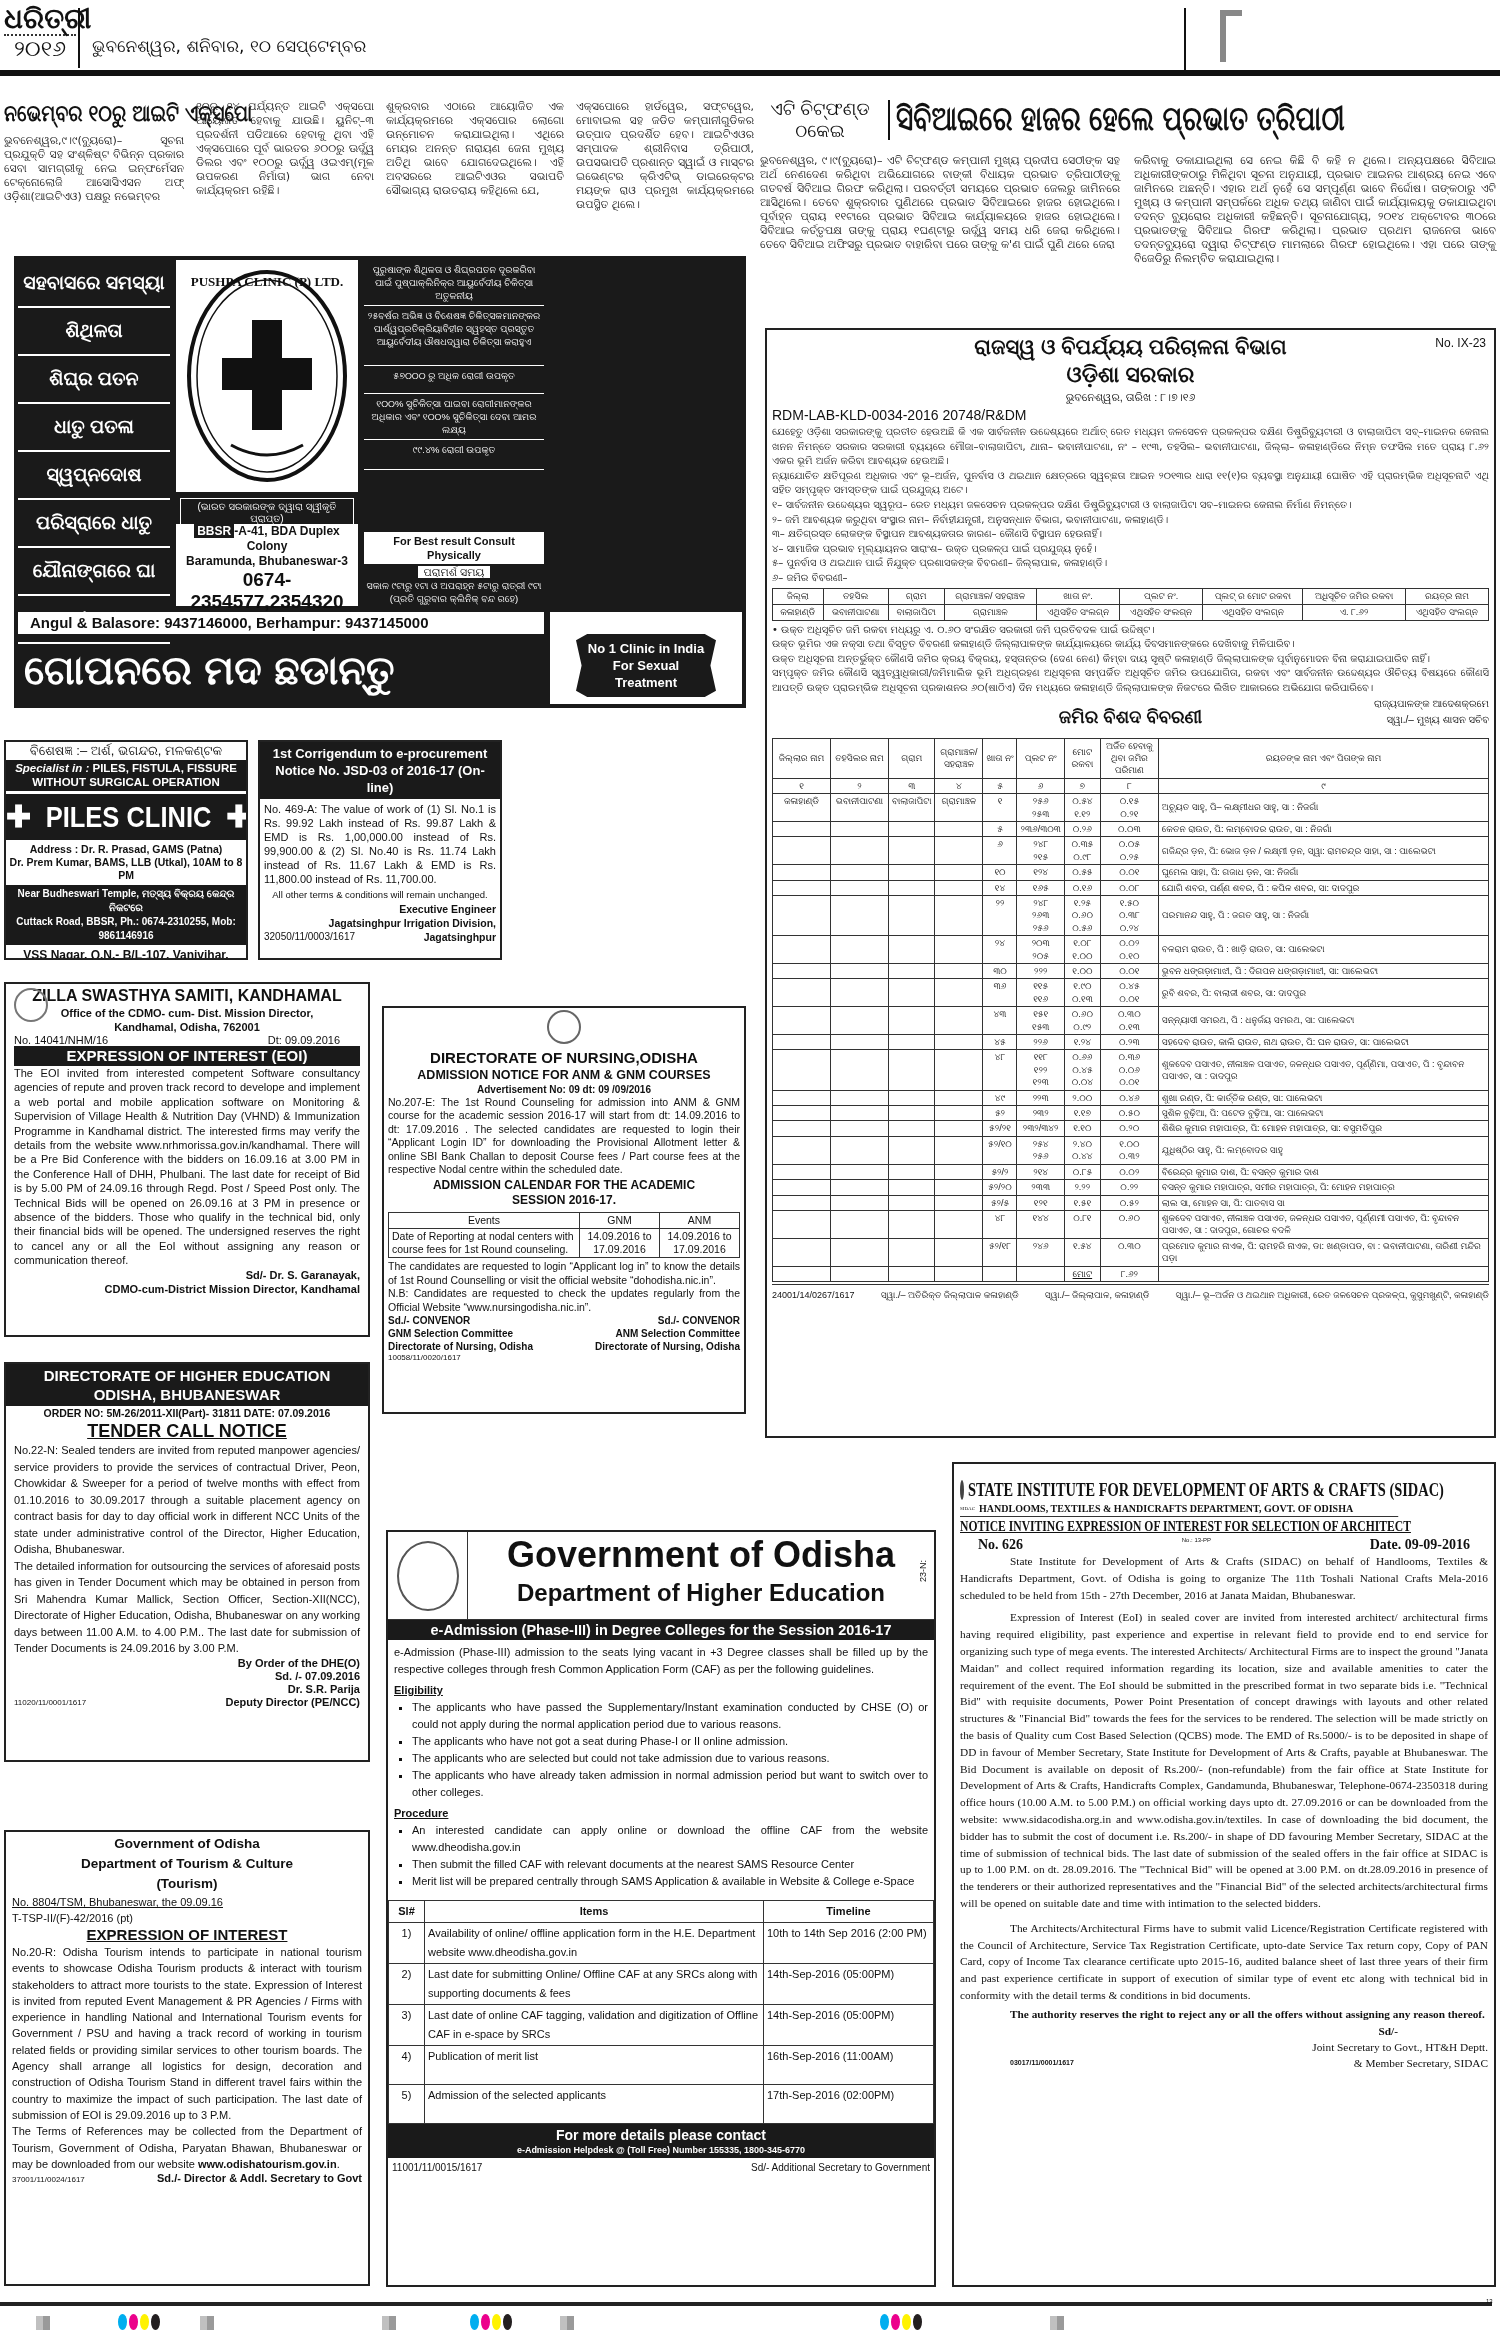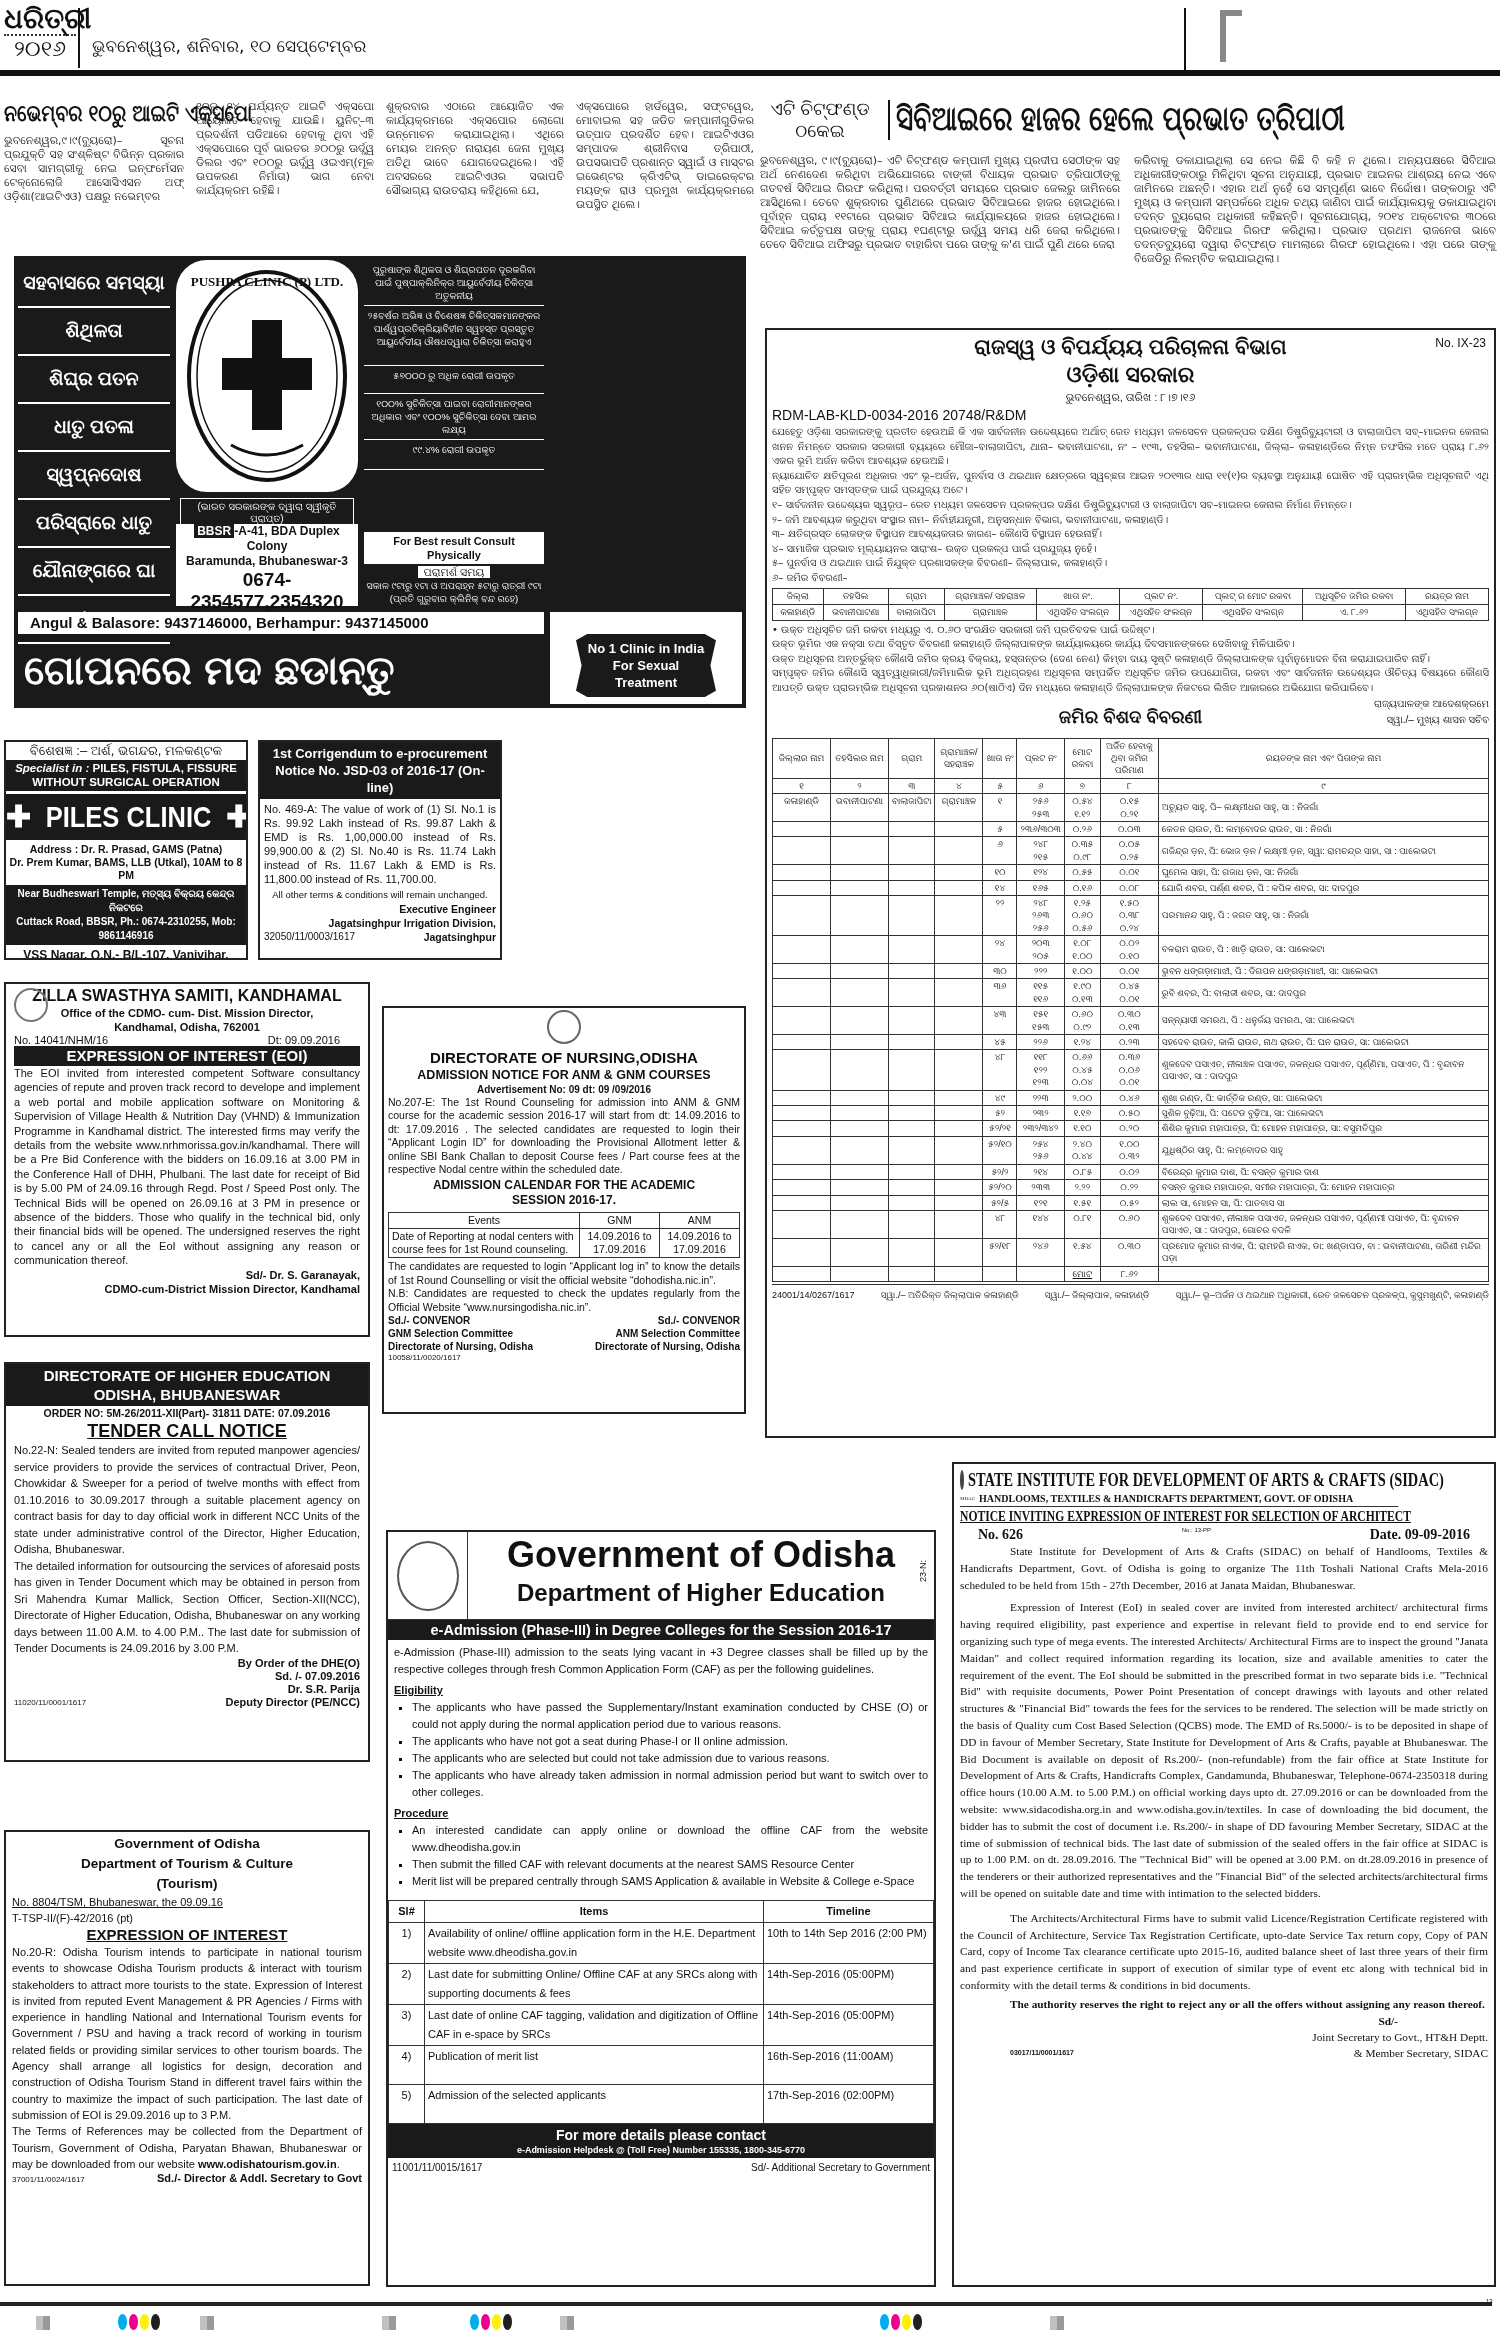--- a/index.html
+++ b/index.html
@@ -66,21 +66,21 @@
         <div style="font-size: 19px; line-height: 46px; font-weight: bold; border-bottom: 2px solid rgb(255, 255, 255); text-align: center; white-space: nowrap;">ସହବାସରେ ସମସ୍ୟା</div>
         <div style="font-size: 19px; line-height: 46px; font-weight: bold; border-bottom: 2px solid rgb(255, 255, 255); text-align: center; white-space: nowrap;">ଶିଥିଳତା</div>
         <div style="font-size: 19px; line-height: 46px; font-weight: bold; border-bottom: 2px solid rgb(255, 255, 255); text-align: center; white-space: nowrap;">ଶିଘ୍ର ପତନ</div>
         <div style="font-size: 19px; line-height: 46px; font-weight: bold; border-bottom: 2px solid rgb(255, 255, 255); text-align: center; white-space: nowrap;">ଧାତୁ ପତଳା</div>
         <div style="font-size: 19px; line-height: 46px; font-weight: bold; border-bottom: 2px solid rgb(255, 255, 255); text-align: center; white-space: nowrap;">ସ୍ୱପ୍ନଦୋଷ</div>
         <div style="font-size: 19px; line-height: 46px; font-weight: bold; border-bottom: 2px solid rgb(255, 255, 255); text-align: center; white-space: nowrap;">ପରିସ୍ରାରେ ଧାତୁ</div>
         <div style="font-size: 19px; line-height: 46px; font-weight: bold; border-bottom: 2px solid rgb(255, 255, 255); text-align: center; white-space: nowrap;">ଯୌନାଙ୍ଗରେ ଘା</div>
         <div style="font-size: 19px; line-height: 46px; font-weight: bold; border-bottom: 2px solid rgb(255, 255, 255); text-align: center; white-space: nowrap;">ସ୍ତ୍ରୀ ରୋଗ</div>
       </div>
   </div>
-  <div class="abs" style="left:162px;top:4px;width:182px;height:232px;background:#fff;color:#111;border-radius:31px;">
+  <div class="abs" style="left:162px;top:4px;width:182px;height:232px;background:#fff;color:#111;">
     <svg width="182" height="232" viewBox="0 0 182 232">
       <ellipse cx="91" cy="116" rx="78" ry="104" fill="none" stroke="#111" stroke-width="4"></ellipse>
       <ellipse cx="91" cy="116" rx="70" ry="96" fill="none" stroke="#111" stroke-width="1.5"></ellipse>
       <rect x="76" y="60" width="30" height="110" fill="#111"></rect>
       <rect x="46" y="98" width="90" height="32" fill="#111"></rect>
       <path d="M55 185 Q91 205 127 185" fill="none" stroke="#111" stroke-width="3"></path>
     </svg>
     <div class="abs ctr b" style="left:0;top:14px;width:182px;font-family:'Liberation Serif',serif;font-size:13px;">PUSHPA CLINIC (P) LTD.</div>
   </div>
   <div class="abs ctr" style="left:166px;top:242px;width:174px;border:1px solid #fff;font-size:10px;padding:2px 0;">(ଭାରତ ସରକାରଙ୍କ ଦ୍ୱାରା ସ୍ୱୀକୃତି ପ୍ରାପ୍ତ)</div>
@@ -816,21 +816,21 @@
       </tbody>
   </table>
   <div style="display:flex;justify-content:space-between;font-size:9px;padding-top:5px;border-top:1px solid #333;margin-top:2px;">
     <span>24001/14/0267/1617</span>
     <span>ସ୍ୱା./– ଅତିରିକ୍ତ ଜିଲ୍ଲାପାଳ କଳାହାଣ୍ଡି</span>
     <span>ସ୍ୱା./– ଜିଲ୍ଲାପାଳ, କଳାହାଣ୍ଡି</span>
     <span>ସ୍ୱା./– ଭୂ–ଅର୍ଜନ ଓ ଥଇଥାନ ଅଧିକାରୀ, ରେତ ଜଳସେଚନ ପ୍ରକଳ୍ପ, କୁସୁମଖୁଣ୍ଟି, କଳାହାଣ୍ଡି</span>
   </div>
 </div>
 
-<div class="abs box" style="left:952px;top:1462px;width:544px;height:825px;padding:4px 6px;font-family:'Liberation Serif',serif;">
+<div class="abs box" style="left:952px;top:1462px;width:544px;height:825px;padding:14px 6px;font-family:'Liberation Serif',serif;">
   <div style="display:flex;align-items:center;">
     <span style="width:20px;height:20px;border:2px solid #444;border-radius:50%;display:inline-block;margin-right:4px;"></span>
     <div class="b" style="font-size:18px;line-height:24px;white-space:nowrap;transform:scaleX(0.8);transform-origin:left;">STATE INSTITUTE FOR DEVELOPMENT OF ARTS &amp; CRAFTS (SIDAC)</div>
   </div>
   <div style="display:flex;align-items:center;font-size:10px;line-height:14px;">
     <span style="font-size:5px;margin-right:4px;">SIDAC</span>
     <b>HANDLOOMS, TEXTILES &amp; HANDICRAFTS DEPARTMENT, GOVT. OF ODISHA</b>
   </div>
   <div class="b" style="font-size:14px;line-height:20px;text-decoration:underline;white-space:nowrap;transform:scaleX(0.83);transform-origin:left;border-top:1px solid #333;">NOTICE INVITING EXPRESSION OF INTEREST FOR SELECTION OF ARCHITECT</div>
   <div style="display:flex;justify-content:space-between;align-items:flex-start;font-size:14px;font-weight:bold;padding:0 18px;">

